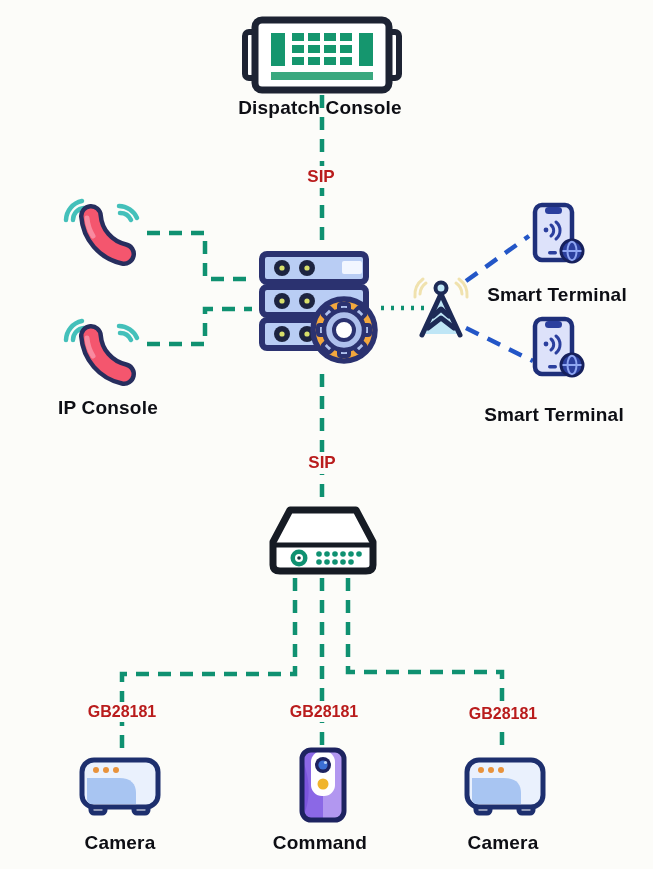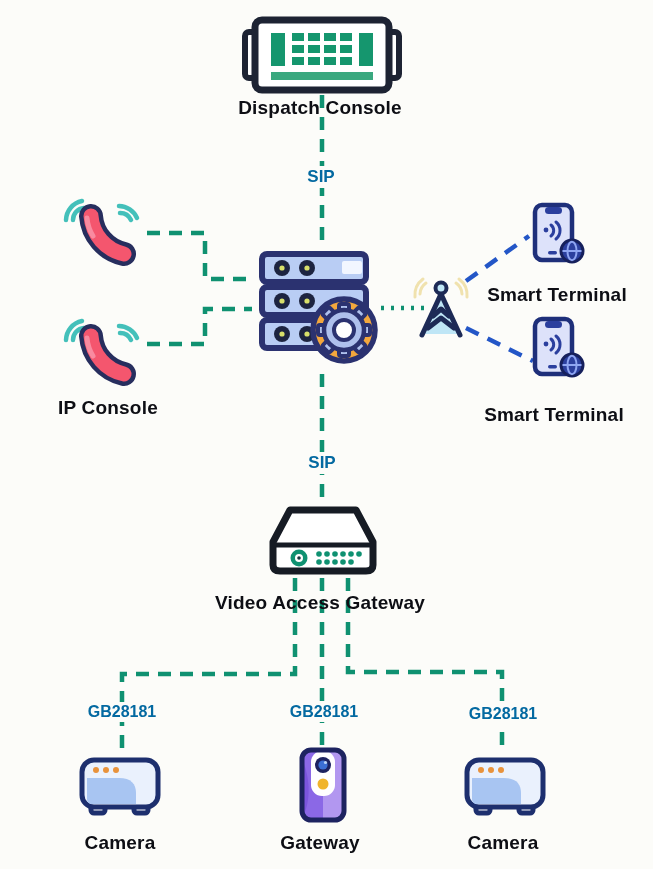--- a/index.html
+++ b/index.html
@@ -11,21 +11,21 @@
   svg{display:block;}
   .abs{position:absolute;}
   #connectors{position:absolute;left:0;top:0;}
   .node-label{
     position:absolute;transform:translateX(-50%);
     font-weight:bold;font-size:19px;color:#0d0e14;
     white-space:nowrap;letter-spacing:0.2px;
   }
   .link-label{
     position:absolute;transform:translateX(-50%);
-    font-weight:bold;font-size:16px;color:#0369a1;
+    font-weight:bold;font-size:16px;color:#b91c1c;
     white-space:nowrap;background:#fcfcf9;padding:1px 3px;
   }
 </style>
 </head>
 <body>
 
 <div id="canvas">
 
   <svg id="connectors" width="653" height="869" viewBox="0 0 653 869">
 
@@ -189,21 +189,20 @@
         <circle cx="77" cy="49" r="2.8"></circle>
         <circle cx="85" cy="49" r="2.8"></circle>
         <circle cx="93" cy="49" r="2.8"></circle>
       <circle cx="53" cy="57" r="2.8"></circle>
         <circle cx="61" cy="57" r="2.8"></circle>
         <circle cx="69" cy="57" r="2.8"></circle>
         <circle cx="77" cy="57" r="2.8"></circle>
         <circle cx="85" cy="57" r="2.8"></circle>
     </g>
   </svg>
-  <div class="node-label" style="left:320px;top:592px">Video Access Gateway</div>
 
   <svg class="abs" style="left:79px;top:752px" width="82" height="68" viewBox="0 0 82 68">
     <rect x="12" y="48" width="14" height="13" rx="3" fill="#ffffff" stroke="#1d2f6e" stroke-width="5"></rect>
     <rect x="55" y="48" width="14" height="13" rx="3" fill="#ffffff" stroke="#1d2f6e" stroke-width="5"></rect>
     <rect x="3" y="8" width="76" height="47" rx="12" fill="#eaf1fd" stroke="#1d2f6e" stroke-width="5"></rect>
     <path d="M8,26 H40 C52,26 57,32 57,41 V52 H13 C10,52 8,50 8,47 Z" fill="#a8c5f2"></path>
     <g fill="#e8923c">
       <circle cx="17" cy="18" r="3"></circle>
         <circle cx="27" cy="18" r="3"></circle>
         <circle cx="37" cy="18" r="3"></circle>
@@ -228,21 +227,21 @@
     <rect x="4" y="4" width="42" height="70" rx="9" fill="#8b68e6"></rect>
     <path d="M25,5 H38 a8,8 0 0 1 8,8 V65 a8,8 0 0 1 -8,8 H25 Z" fill="#b297f0"></path>
     <path d="M6,18 C14,40 10,60 6,68 V20 Z" fill="#7b55dd"></path>
     <rect x="13" y="5" width="24" height="45" rx="11" fill="#ffffff"></rect>
     <circle cx="25" cy="19" r="8" fill="#1d2360"></circle>
     <circle cx="25" cy="19" r="4.6" fill="#3b6fd4"></circle>
     <circle cx="27.5" cy="16.5" r="1.6" fill="#b9d4f7"></circle>
     <circle cx="25" cy="38" r="5.5" fill="#f0b42c"></circle>
     <rect x="4" y="4" width="42" height="70" rx="9" fill="none" stroke="#1d2360" stroke-width="5"></rect>
   </svg>
-  <div class="node-label" style="left:320px;top:832px">Gateway</div>
+  <div class="node-label" style="left:320px;top:832px">Command</div>
 
   <div class="link-label" style="left:321px;top:166px;font-size:17px">SIP</div>
   <div class="link-label" style="left:322px;top:452px;font-size:17px">SIP</div>
   <div class="link-label" style="left:122px;top:702px">GB28181</div>
   <div class="link-label" style="left:324px;top:702px">GB28181</div>
   <div class="link-label" style="left:503px;top:704px">GB28181</div>
 
 </div>
 
 </body></html>

